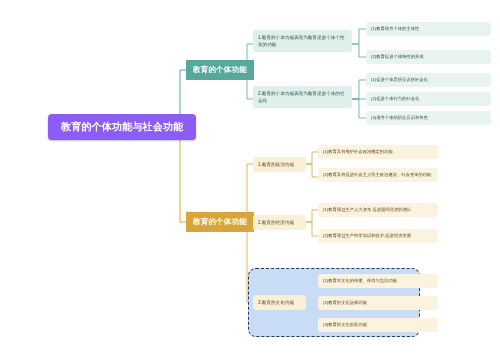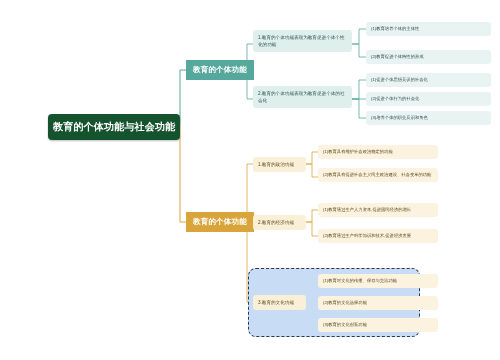--- a/index.html
+++ b/index.html
@@ -10,24 +10,24 @@
     overflow:hidden;
     position:relative;
   }
   #canvas{position:absolute;inset:0;}
   svg.links{position:absolute;left:0;top:0;width:500px;height:360px;pointer-events:none;}
 
   .node{position:absolute;box-sizing:border-box;}
 
   
   .root{
-    background:#14532d;color:#ffffff;
+    background:#8b5cf6;color:#ffffff;
     border-radius:4px;
     font-size:10px;font-weight:bold;
-    padding:6px 5px;
+    padding:6px 13px;
     white-space:nowrap;
     letter-spacing:0.2px;
     box-shadow:0 1px 2px rgba(0,0,0,.25);
   }
 
   
   .branch{
     color:#ffffff;border-radius:0;
     font-size:7.5px;font-weight:bold;
     padding:5px 7px;white-space:nowrap;

